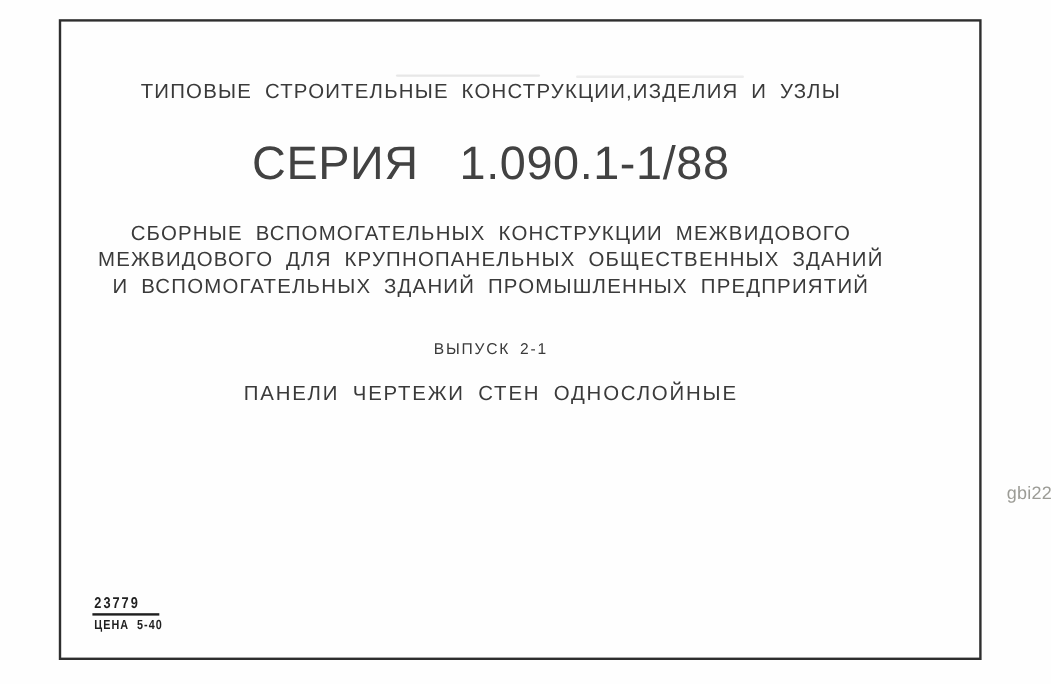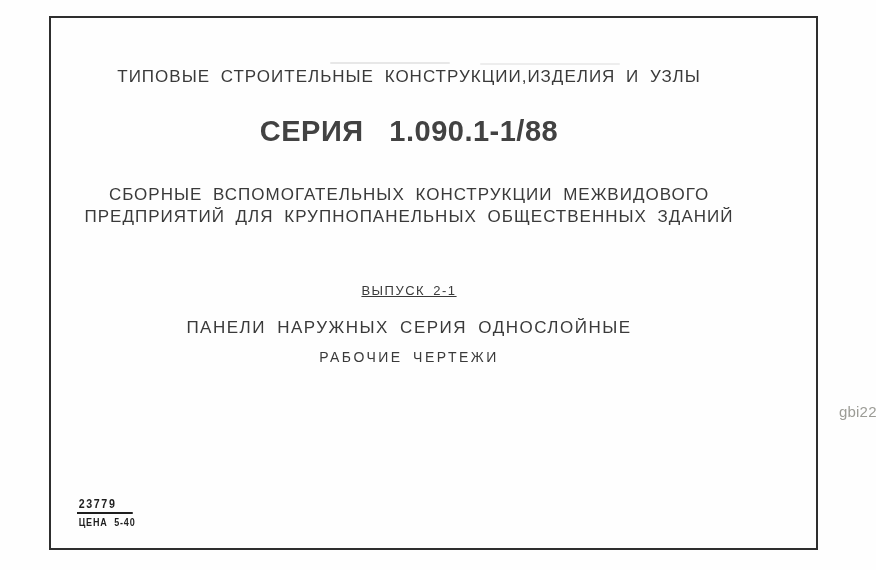--- a/index.html
+++ b/index.html
@@ -31,39 +31,37 @@
     line-height: 1.15;
   }
   .header-line {
     top: 49px;
     font-size: 17px;
     letter-spacing: 1px;
     word-spacing: 5px;
   }
   .series-line {
     top: 97px;
-    font-size: 29px;
+    font-size: 39px;
     letter-spacing: 0.5px;
     white-space: pre; 
     color: #424242;
-    font-weight: bold;
   }
   .desc-block {
     top: 166px;
     font-size: 17px;
     line-height: 22px;
     letter-spacing: 1px;
     word-spacing: 5px;
   }
   .issue-line {
     top: 266px;
     font-size: 13px;
     letter-spacing: 1.5px;
     word-spacing: 3px;
-    text-decoration: underline;
   }
   .subject-line {
     top: 300px;
     font-size: 17px;
     letter-spacing: 1.5px;
     word-spacing: 5px;
   }
   .doctype-line {
     top: 331px;
     font-size: 14px;
@@ -119,28 +117,28 @@
   <div class="scan-smudge smudge-b"></div>
 
   <div class="frame">
 
     <div class="txt header-line">ТИПОВЫЕ СТРОИТЕЛЬНЫЕ КОНСТРУКЦИИ,ИЗДЕЛИЯ И УЗЛЫ</div>
 
     <div class="txt series-line">СЕРИЯ   1.090.1-1/88</div>
 
     <div class="txt desc-block">
       <div>СБОРНЫЕ ВСПОМОГАТЕЛЬНЫХ КОНСТРУКЦИИ МЕЖВИДОВОГО</div>
-      <div>ПРЕДПРИЯТИЙ ДЛЯ КРУПНОПАНЕЛЬНЫХ ОБЩЕСТВЕННЫХ ЗДАНИЙ</div>
+      <div>МЕЖВИДОВОГО ДЛЯ КРУПНОПАНЕЛЬНЫХ ОБЩЕСТВЕННЫХ ЗДАНИЙ</div>
+      <div>И ВСПОМОГАТЕЛЬНЫХ ЗДАНИЙ ПРОМЫШЛЕННЫХ ПРЕДПРИЯТИЙ</div>
     </div>
 
     <div class="txt issue-line">ВЫПУСК 2-1</div>
 
-    <div class="txt subject-line">ПАНЕЛИ НАРУЖНЫХ СЕРИЯ ОДНОСЛОЙНЫЕ</div>
+    <div class="txt subject-line">ПАНЕЛИ ЧЕРТЕЖИ СТЕН ОДНОСЛОЙНЫЕ</div>
 
-    <div class="txt doctype-line">РАБОЧИЕ ЧЕРТЕЖИ</div>
 
     <div class="stamp">
       <div class="stamp-number">23779</div>
       <div class="stamp-price">ЦЕНА  5-40</div>
     </div>
 
   </div>
 
   <div class="watermark">gbi22.ru</div>
 

